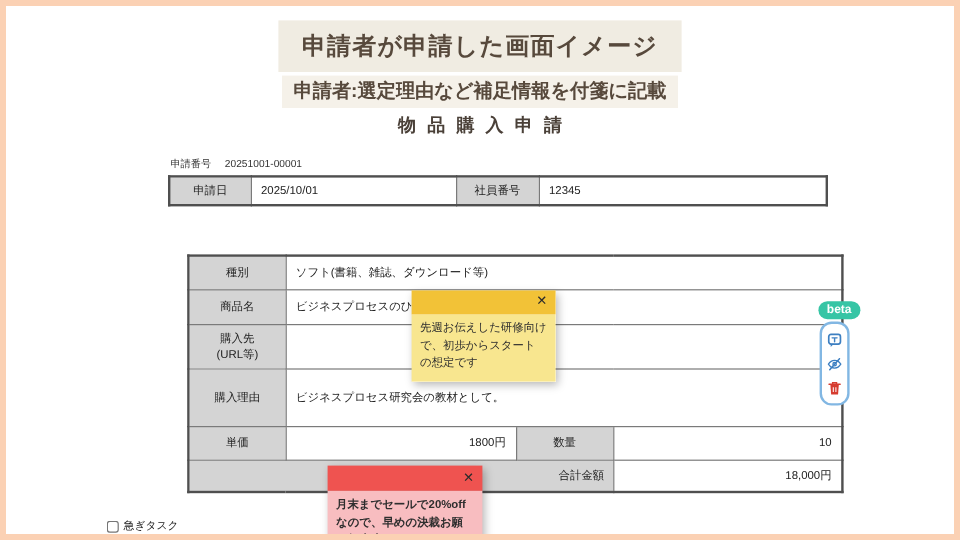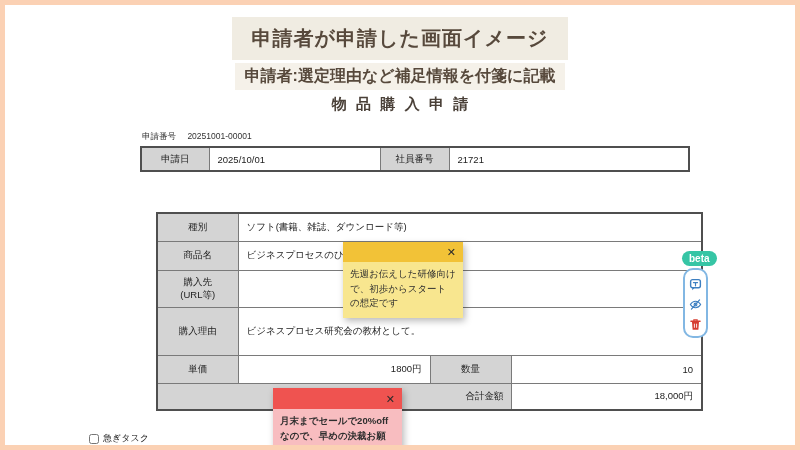--- a/index.html
+++ b/index.html
@@ -96,21 +96,21 @@
         <col style="width:68px">
         <col style="width:171px">
         <col style="width:69px">
         <col style="width:240px">
       </colgroup>
     <tbody>
         <tr>
       <td class="hcell">申請日</td>
       <td class="vcell">2025/10/01</td>
       <td class="hcell">社員番号</td>
-      <td class="vcell">21721</td>
+      <td class="vcell">12345</td>
     </tr>
   </tbody>
     </table>
 
   <table class="ftable t2">
     <colgroup>
         <col style="width:81px">
         <col style="width:192px">
         <col style="width:81px">
         <col style="width:191px">

